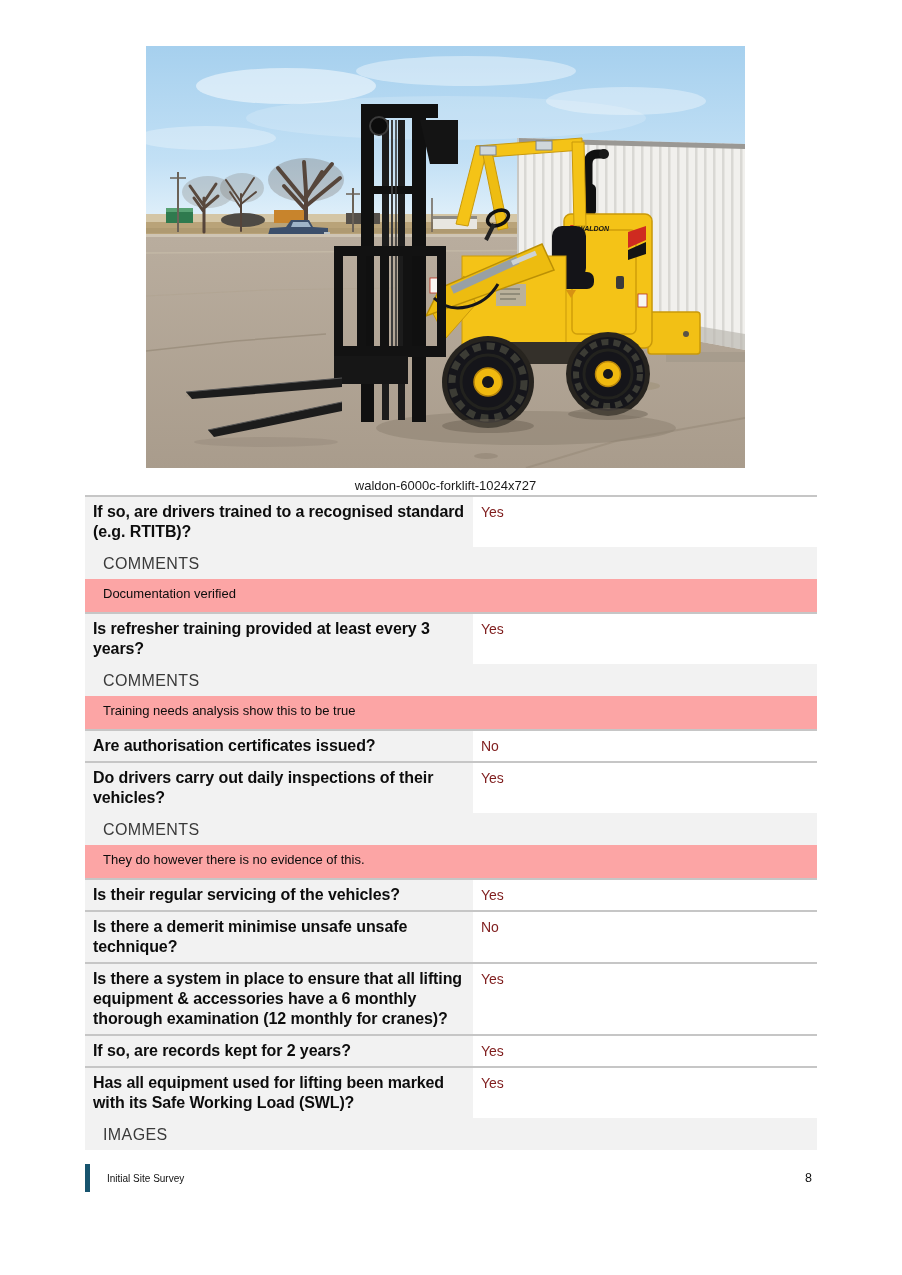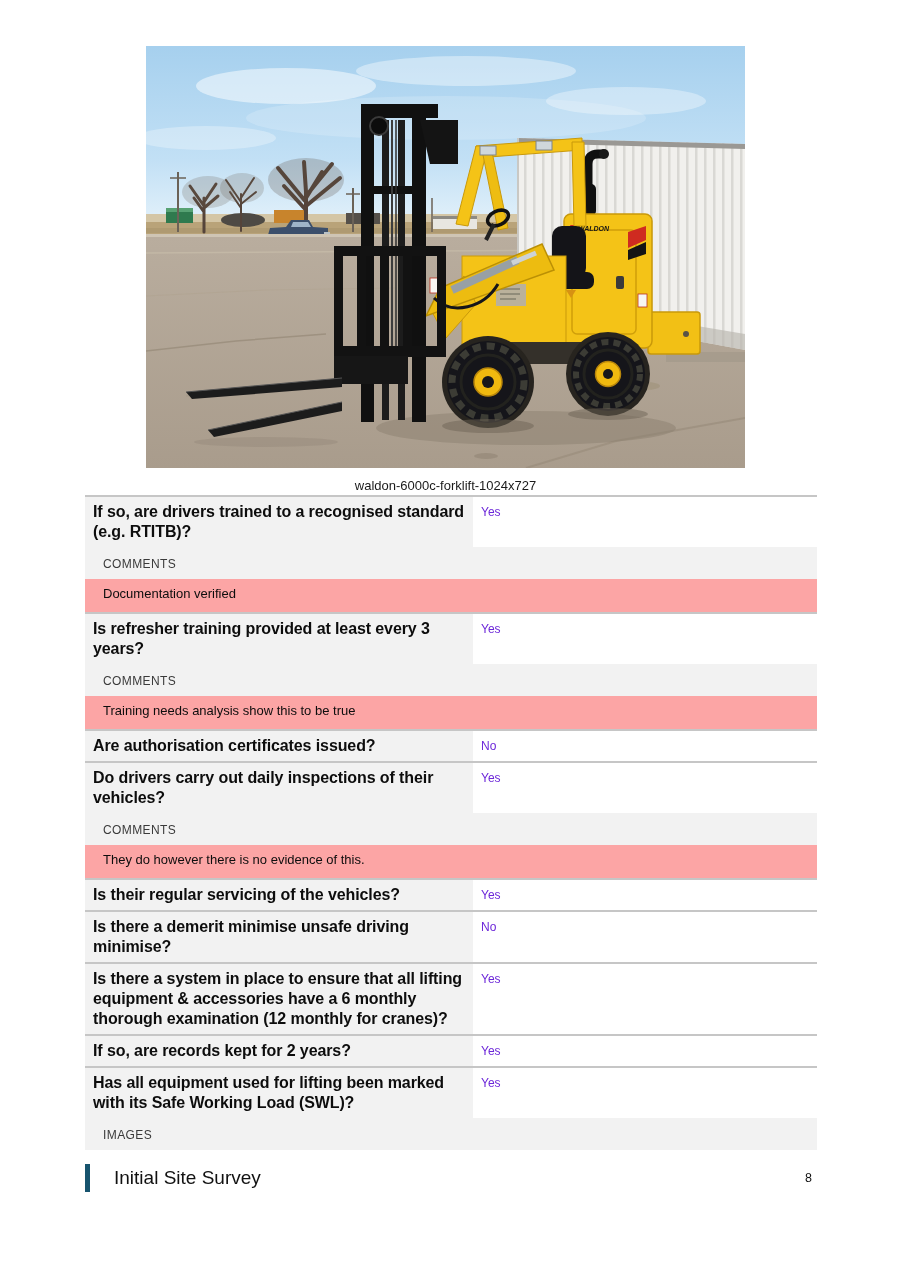--- a/index.html
+++ b/index.html
@@ -51,28 +51,28 @@
     font-size: 16px;
     font-weight: bold;
     line-height: 20px;
     letter-spacing: -0.1px;
     color: #0d0d0d;
   }
   .acell {
     flex: 1;
     background: #ffffff;
     padding: 5px 8px;
-    font-size: 12px;
+    font-size: 14px;
     line-height: 20px;
-    color: #6d28d9;
+    color: #7f1d1d;
   }
   .comments-row {
     background: #f2f2f2;
     padding: 11px 8px 9px 18px;
-    font-size: 12px;
+    font-size: 16px;
     letter-spacing: 0.4px;
     color: #3a3a3a;
     line-height: 12px;
   }
   .comment-text {
     background: #fca5a5;
     padding: 5px 8px 8px 18px;
     font-size: 13px;
     line-height: 20px;
     color: #0d0d0d;
@@ -87,22 +87,22 @@
     display: flex;
     align-items: center;
   }
   .footer-bar {
     width: 5px;
     height: 28px;
     background: #17546e;
     flex: 0 0 auto;
   }
   .footer-title {
-    margin-left: 24px;
-    font-size: 19px;
+    margin-left: 17px;
+    font-size: 10px;
     color: #111111;
     flex: 1 1 auto;
   }
   .footer-page {
     font-size: 12.5px;
     color: #111111;
     text-align: right;
     padding-right: 5px;
   }
 </style>
@@ -364,21 +364,21 @@
 
     <div class="block">
       <div class="qrow">
         <div class="qcell">Is their regular servicing of the vehicles?</div>
         <div class="acell">Yes</div>
       </div>
     </div>
 
     <div class="block">
       <div class="qrow">
-        <div class="qcell">Is there a demerit minimise unsafe driving minimise?</div>
+        <div class="qcell">Is there a demerit minimise unsafe unsafe technique?</div>
         <div class="acell">No</div>
       </div>
     </div>
 
     <div class="block">
       <div class="qrow">
         <div class="qcell">Is there a system in place to ensure that all lifting equipment &amp; accessories have a 6 monthly thorough examination (12 monthly for cranes)?</div>
         <div class="acell">Yes</div>
       </div>
     </div>

